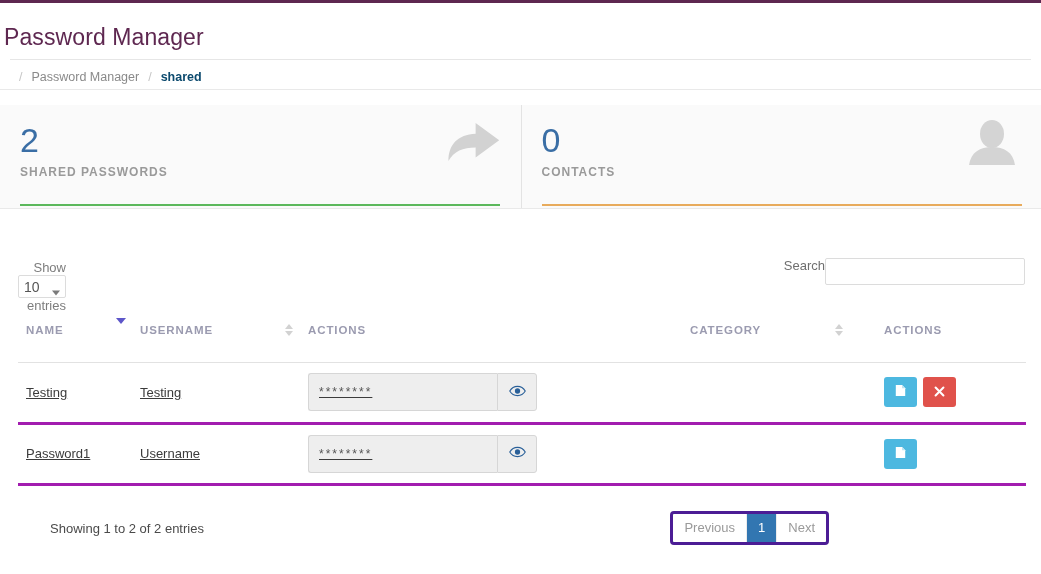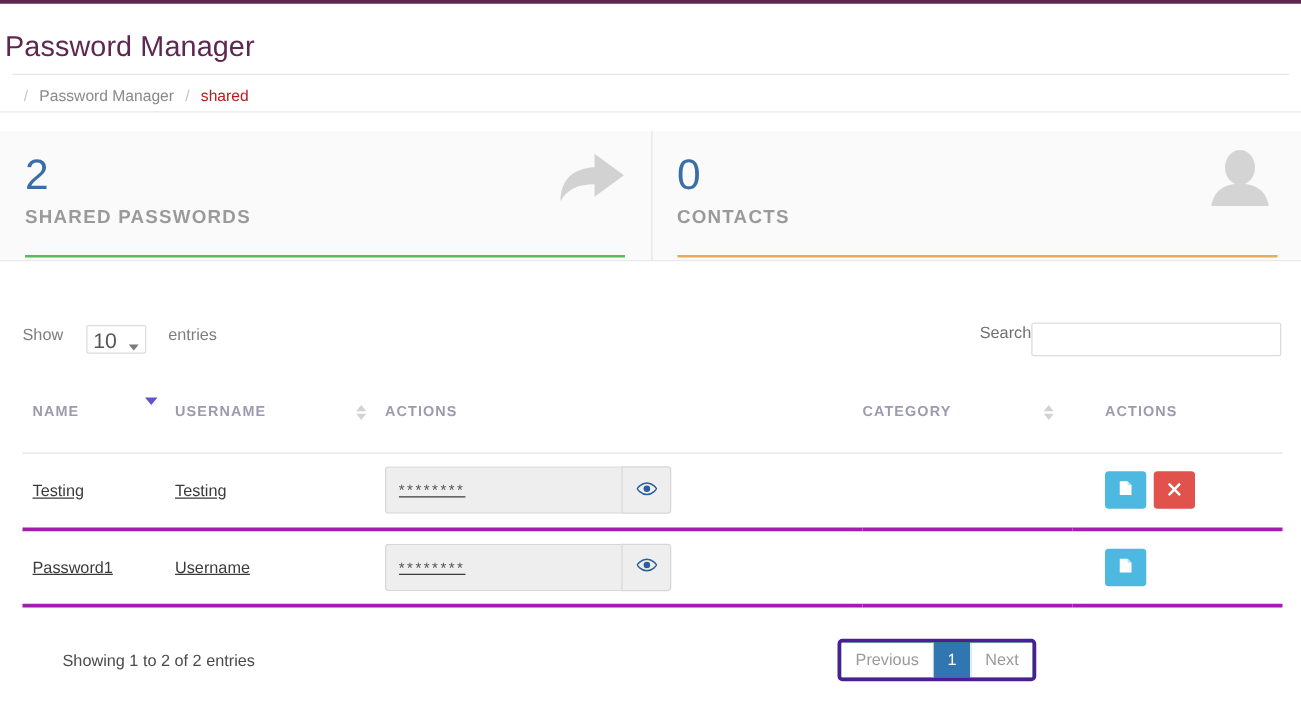--- a/index.html
+++ b/index.html
@@ -29,21 +29,21 @@
     background:#e6e6e6;
   }
 
   
   .breadcrumb {
     position:absolute; left:10px; top:65px; width:1021px; height:24px;
     font-size:12.5px; color:#999; display:flex; align-items:center; gap:0;
   }
   .bc-sep { color:#c6c6c6; margin:0 9px; font-size:12.5px; }
   .bc-item { color:#8a8a8a; }
-  .bc-item.active { color:#b91c1c; }
+  .bc-item.active { color:#0c4a6e;font-weight:bold; }
   .breadcrumb-rule {
     position:absolute; left:0; top:89px; width:1041px; height:1px; background:#e9e9e9;
   }
 
   
   .cards {
     position:absolute; left:0; top:105px; width:1041px; height:103px;
     display:flex; background:#fbfbfb;
   }
   .card {
@@ -51,21 +51,21 @@
     background:#fafafa;
     padding:18px 20px 0 20px;
   }
   .card.second { border-left:1px solid #e3e3e3; }
   .card-num {
     font-size:34px; line-height:34px; color:#3a6ea5; font-weight:300;
     font-family:"Liberation Sans", sans-serif;
     letter-spacing:0px;
   }
   .card-label {
-    margin-top:8px; font-size:15px; color:#9a9a9a; font-weight:700;
+    margin-top:8px; font-size:12px; color:#9a9a9a; font-weight:700;
     letter-spacing:1.0px;
   }
   .card-bar {
     position:absolute; left:20px; bottom:2px; height:2px; width:480px;
   }
   .card-bar.green { background:#5cb85c; }
   .card-bar.orange { background:#e8ab5c; }
   .card-icon {
     position:absolute; right:20px; top:14px; width:58px; height:46px;
     opacity:1;
@@ -73,26 +73,26 @@
   .cards-rule {
     position:absolute; left:0; top:208px; width:1041px; height:1px; background:#e9e9e9;
   }
 
   
   .ctrl-row {
     position:absolute; left:0; top:258px; width:1041px; height:36px;
   }
   .show-entries {
     position:absolute; left:18px; top:2px;
-    display:flex; align-items:flex-start; gap:18px;
-    font-size:13px; color:#7d7d7d;
+    display:flex; align-items:flex-end; gap:0;
+    font-size:13px; color:#7d7d7d;flex-direction:column;
   }
   .entries-select {
     font-family:"Liberation Sans", sans-serif;
-    font-size:17px; color:#555;
+    font-size:14px; color:#555;
     padding:2px 2px 2px 5px; height:23px;
     border:1px solid #dcdcdc; background:#fff; border-radius:2px;
     -moz-appearance:none; appearance:none;
     width:48px;
     background-image:none;
   }
   .sel-wrap { position:relative; display:inline-block; }
   .sel-chev {
     position:absolute; right:7px; top:9px; width:7px; height:5px;
     pointer-events:none;

